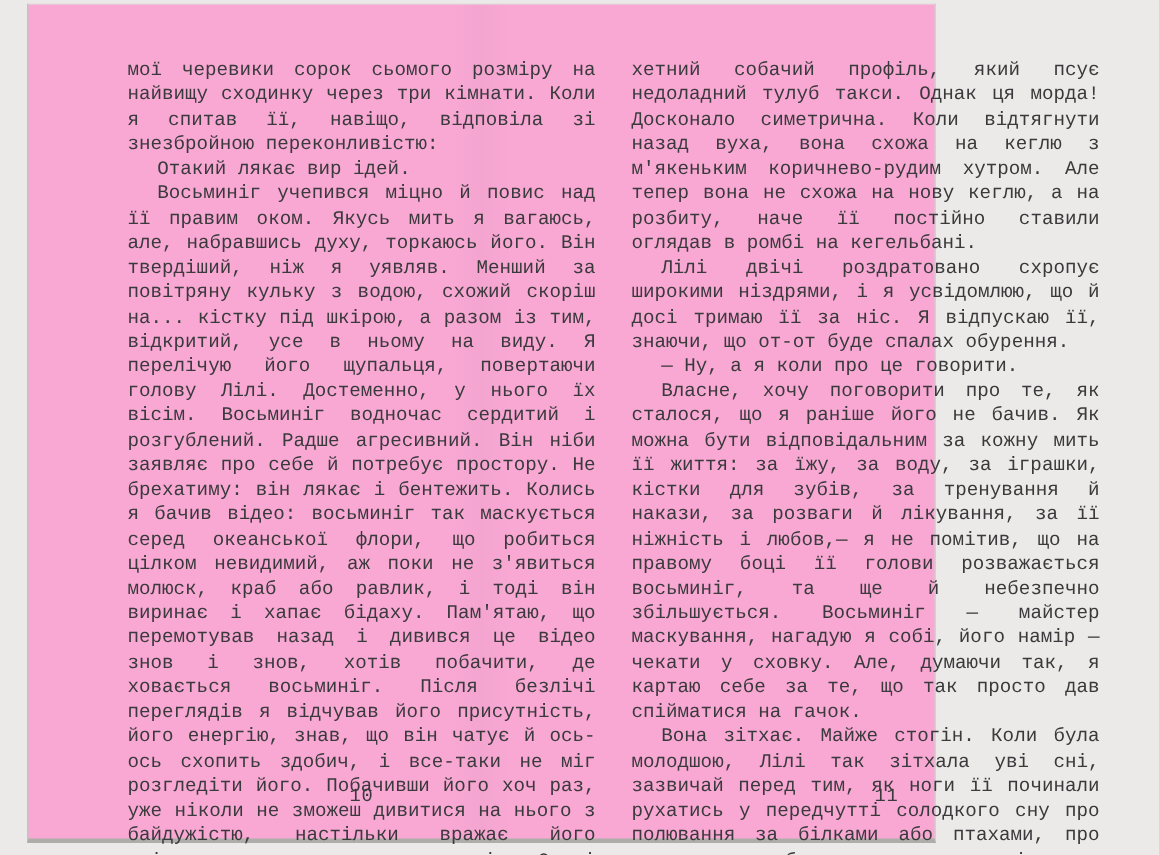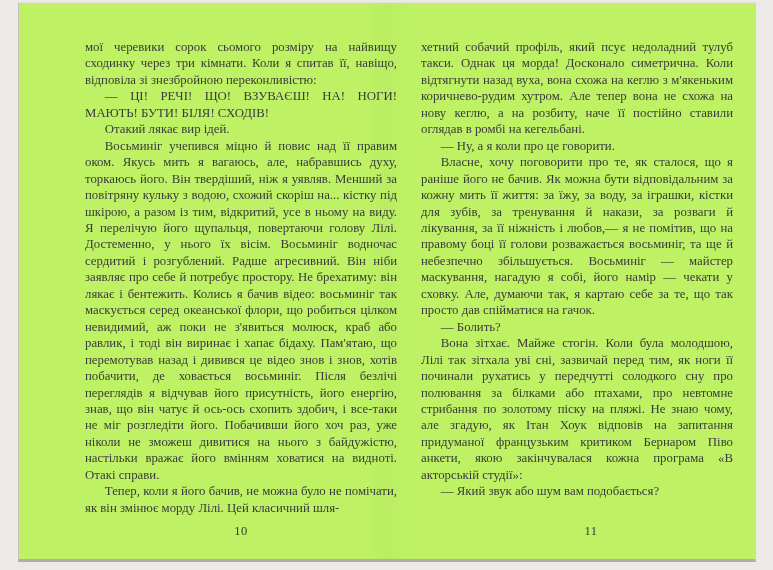--- a/index.html
+++ b/index.html
@@ -11,28 +11,29 @@
     height: 570px;
     background: #ebeae8;
     overflow: hidden;
     position: relative;
     font-family: "Liberation Serif", "DejaVu Serif", serif;
   }
   .book-spread {
     position: absolute;
     left: 18px;
     top: 2px;
-    width: 738px;
+    width: 606px;
     height: 560px;
-    background: #bef264;
+    background: #f9a8d4;
     border-left: 1px solid #c4c3c1;
     border-right: 1px solid #d2d1cf;
     border-top: 1px solid #e3e2e0;
     border-bottom: 3px solid #aeadaa;
     box-sizing: border-box;
+    font-family: Liberation Mono, monospace;
   }
   
   .spine {
     position: absolute;
     left: 50%;
     top: 0;
     width: 40px;
     height: 100%;
     transform: translateX(-50%);
     background: linear-gradient(to right, rgba(0,0,0,0) 0%, rgba(0,0,0,0.025) 50%, rgba(0,0,0,0) 100%);
@@ -68,31 +69,30 @@
   .page-number-right { left: 416px; }
 </style>
 </head>
 <body>
 
 <div class="book-spread">
   <div class="spine"></div>
 
   <div class="text-col text-col-left">
     <p class="para">мої черевики сорок сьомого розміру на найвищу сходинку через три кімнати. Коли я спитав її, навіщо, відповіла зі знезбройною переконливістю:</p>
-    <p class="para indent">— ЦІ! РЕЧІ! ЩО! ВЗУВАЄШ! НА! НОГИ! МАЮТЬ! БУТИ! БІЛЯ! СХОДІВ!</p>
     <p class="para indent">Отакий лякає вир ідей.</p>
     <p class="para indent">Восьминіг учепився міцно й повис над її правим оком. Якусь мить я вагаюсь, але, набравшись духу, торкаюсь його. Він твердіший, ніж я уявляв. Менший за повітряну кульку з водою, схожий скоріш на... кістку під шкірою, а разом із тим, відкритий, усе в ньому на виду. Я перелічую його щупальця, повертаючи голову Лілі. Достеменно, у нього їх вісім. Восьминіг водночас сердитий і розгублений. Радше агресивний. Він ніби заявляє про себе й потребує простору. Не брехатиму: він лякає і бентежить. Колись я бачив відео: восьминіг так маскується серед океанської флори, що робиться цілком невидимий, аж поки не з'явиться молюск, краб або равлик, і тоді він виринає і хапає бідаху. Пам'ятаю, що перемотував назад і дивився це відео знов і знов, хотів побачити, де ховається восьминіг. Після безлічі переглядів я відчував його присутність, його енергію, знав, що він чатує й ось-ось схопить здобич, і все-таки не міг розгледіти його. Побачивши його хоч раз, уже ніколи не зможеш дивитися на нього з байдужістю, настільки вражає його вмінням ховатися на видноті. Отакі справи.</p>
     <p class="para indent">Тепер, коли я його бачив, не можна було не помічати, як він змінює морду Лілі. Цей класичний шля-</p>
   </div>
 
   <div class="text-col text-col-right">
     <p class="para">хетний собачий профіль, який псує недоладний тулуб такси. Однак ця морда! Досконало симетрична. Коли відтягнути назад вуха, вона схожа на кеглю з м'якеньким коричнево-рудим хутром. Але тепер вона не схожа на нову кеглю, а на розбиту, наче її постійно ставили оглядав в ромбі на кегельбані.</p>
+    <p class="para indent">Лілі двічі роздратовано схропує широкими ніздрями, і я усвідомлюю, що й досі тримаю її за ніс. Я відпускаю її, знаючи, що от-от буде спалах обурення.</p>
     <p class="para indent">— Ну, а я коли про це говорити.</p>
     <p class="para indent">Власне, хочу поговорити про те, як сталося, що я раніше його не бачив. Як можна бути відповідальним за кожну мить її життя: за їжу, за воду, за іграшки, кістки для зубів, за тренування й накази, за розваги й лікування, за її ніжність і любов,— я не помітив, що на правому боці її голови розважається восьминіг, та ще й небезпечно збільшується. Восьминіг — майстер маскування, нагадую я собі, його намір — чекати у сховку. Але, думаючи так, я картаю себе за те, що так просто дав спійматися на гачок.</p>
-    <p class="para indent">— Болить?</p>
     <p class="para indent">Вона зітхає. Майже стогін. Коли була молодшою, Лілі так зітхала уві сні, зазвичай перед тим, як ноги її починали рухатись у передчутті солодкого сну про полювання за білками або птахами, про невтомне стрибання по золотому піску на пляжі. Не знаю чому, але згадую, як Ітан Хоук відповів на запитання придуманої французьким критиком Бернаром Піво анкети, якою закінчувалася кожна програма «В акторській студії»:</p>
     <p class="para indent">— Який звук або шум вам подобається?</p>
 
   </div>
 
   <div class="page-number page-number-left">10</div>
   <div class="page-number page-number-right">11</div>
 </div>
 
 </body></html>

